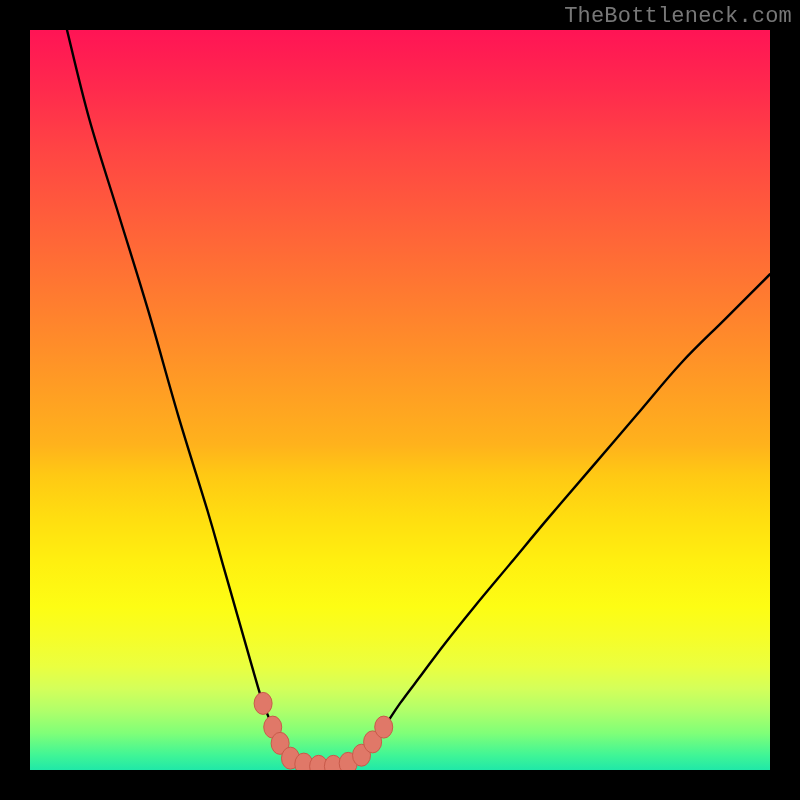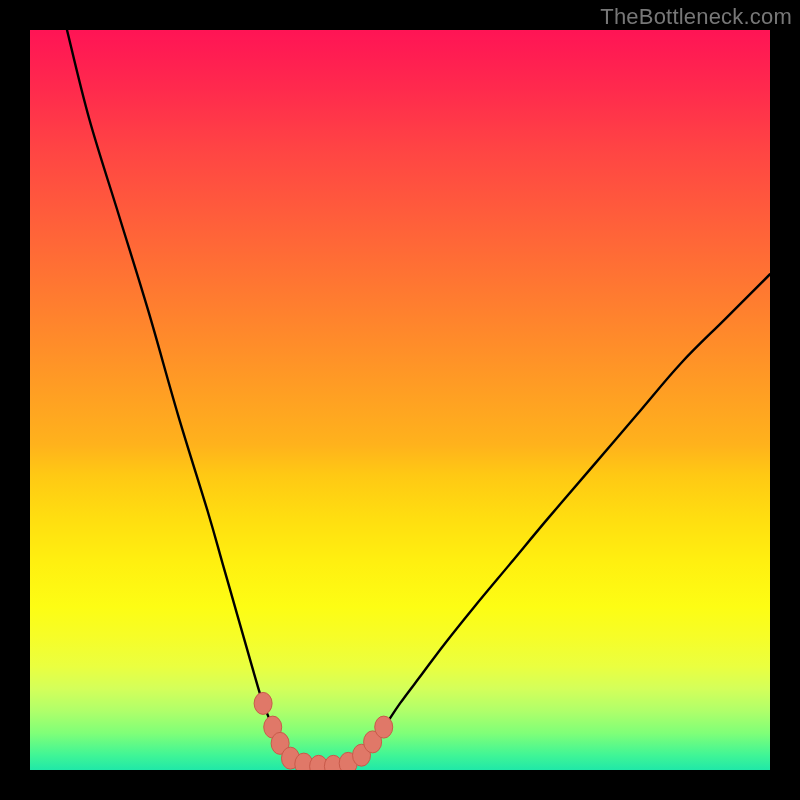--- a/index.html
+++ b/index.html
@@ -42,21 +42,21 @@
       #d4ff5a 89%,
       #b0ff6a 92%,
       #80ff78 95%,
       #40f596 98%,
       #20e8a8 100%);
   }
   .watermark {
     position: absolute;
     top: 4px;
     right: 8px;
-    font-family: Liberation Sans, sans-serif;
+    font-family: Liberation Mono, monospace;
     font-size: 22px;
     color: #777;
     letter-spacing: 0.2px;
     user-select: none;
   }
   svg.curves {
     position: absolute;
     top: 0;
     left: 0;
     width: 740px;

